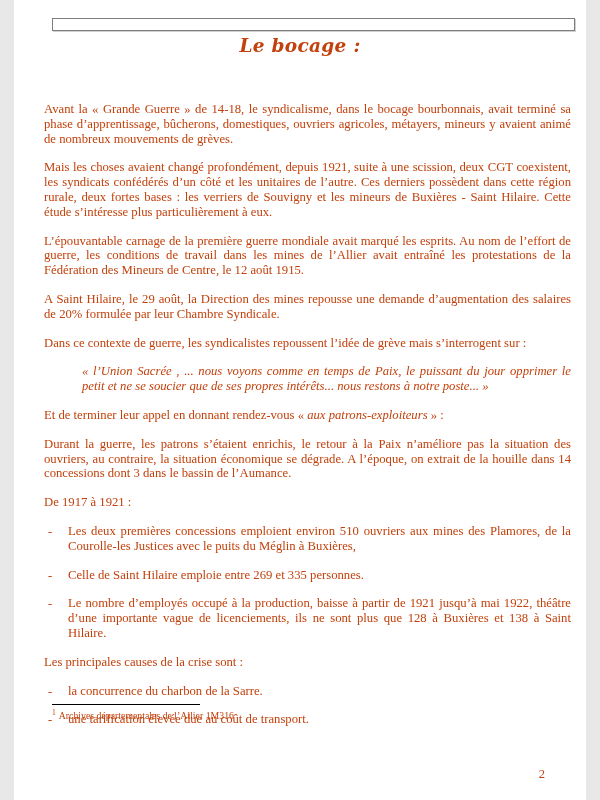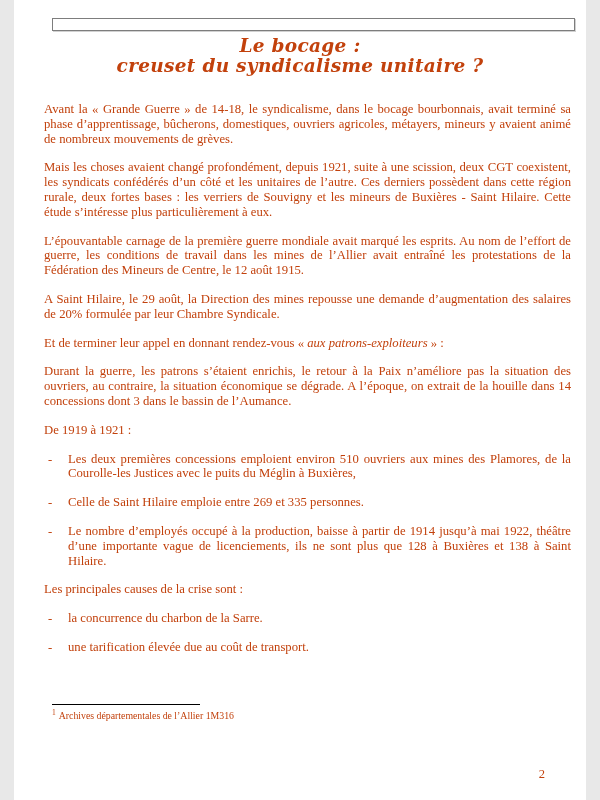--- a/index.html
+++ b/index.html
@@ -105,55 +105,56 @@
 </style>
 </head>
 <body>
 
 <div class="page">
 
   <div class="header-box"></div>
 
   <div class="doc-title">
     <div>Le bocage :</div>
-    <div>creuset du syndicalisme unitaire ?</div>
   </div>
 
   <div class="content">
 
     <div class="para">Avant la « Grande Guerre » de 14-18, le syndicalisme, dans le bocage bourbonnais, avait terminé sa phase d’apprentissage, bûcherons, domestiques, ouvriers agricoles, métayers, mineurs y avaient animé de nombreux mouvements de grèves.</div>
 
     <div class="para">Mais les choses avaient changé profondément, depuis 1921, suite à une scission, deux CGT coexistent, les syndicats confédérés d’un côté et les unitaires de l’autre. Ces derniers possèdent dans cette région rurale, deux fortes bases : les verriers de Souvigny et les mineurs de Buxières - Saint Hilaire. Cette étude s’intéresse plus particulièrement à eux.</div>
 
     <div class="para">L’épouvantable carnage de la première guerre mondiale avait marqué les esprits. Au nom de l’effort de guerre, les conditions de travail dans les mines de l’Allier avait entraîné les protestations de la Fédération des Mineurs de Centre, le 12 août 1915.</div>
 
     <div class="para">A Saint Hilaire, le 29 août, la Direction des mines repousse une demande d’augmentation des salaires de 20% formulée par leur Chambre Syndicale.</div>
 
+    <div class="para">Dans ce contexte de guerre, les syndicalistes repoussent l’idée de grève mais s’interrogent sur :</div>
 
+    <div class="quote">« l’Union Sacrée , ... nous voyons comme en temps de Paix, le puissant du jour opprimer le petit et ne se soucier que de ses propres intérêts... nous restons à notre poste... »</div>
 
     <div class="para"><span>Et de terminer leur appel en donnant rendez-vous « </span><span class="inline-italic">aux patrons-exploiteurs</span><span> » :</span></div>
 
 
     <div class="para">Durant la guerre, les patrons s’étaient enrichis, le retour à la Paix n’améliore pas la situation des ouvriers, au contraire, la situation économique se dégrade. A l’époque, on extrait de la houille dans 14 concessions dont 3 dans le bassin de l’Aumance.</div>
 
-    <div class="para">De 1919 à 1921 :</div>
+    <div class="para">De 1917 à 1921 :</div>
 
     <div class="bullet">
       <span class="dash">-</span>
       <div class="btxt">Les deux premières concessions emploient environ 510 ouvriers aux mines des Plamores, de la Courolle-les Justices avec le puits du Méglin à Buxières,</div>
     </div>
 
     <div class="bullet">
       <span class="dash">-</span>
       <div class="btxt">Celle de Saint Hilaire emploie entre 269 et 335 personnes.</div>
     </div>
 
     <div class="bullet">
       <span class="dash">-</span>
-      <div class="btxt">Le nombre d’employés occupé à la production, baisse à partir de 1914 jusqu’à mai 1922, théâtre d’une importante vague de licenciements, ils ne sont plus que 128 à Buxières et 138 à Saint Hilaire.</div>
+      <div class="btxt">Le nombre d’employés occupé à la production, baisse à partir de 1921 jusqu’à mai 1922, théâtre d’une importante vague de licenciements, ils ne sont plus que 128 à Buxières et 138 à Saint Hilaire.</div>
     </div>
 
     <div class="para">Les principales causes de la crise sont :</div>
 
     <div class="bullet">
       <span class="dash">-</span>
       <div class="btxt">la concurrence du charbon de la Sarre.</div>
     </div>
 
     <div class="bullet">

